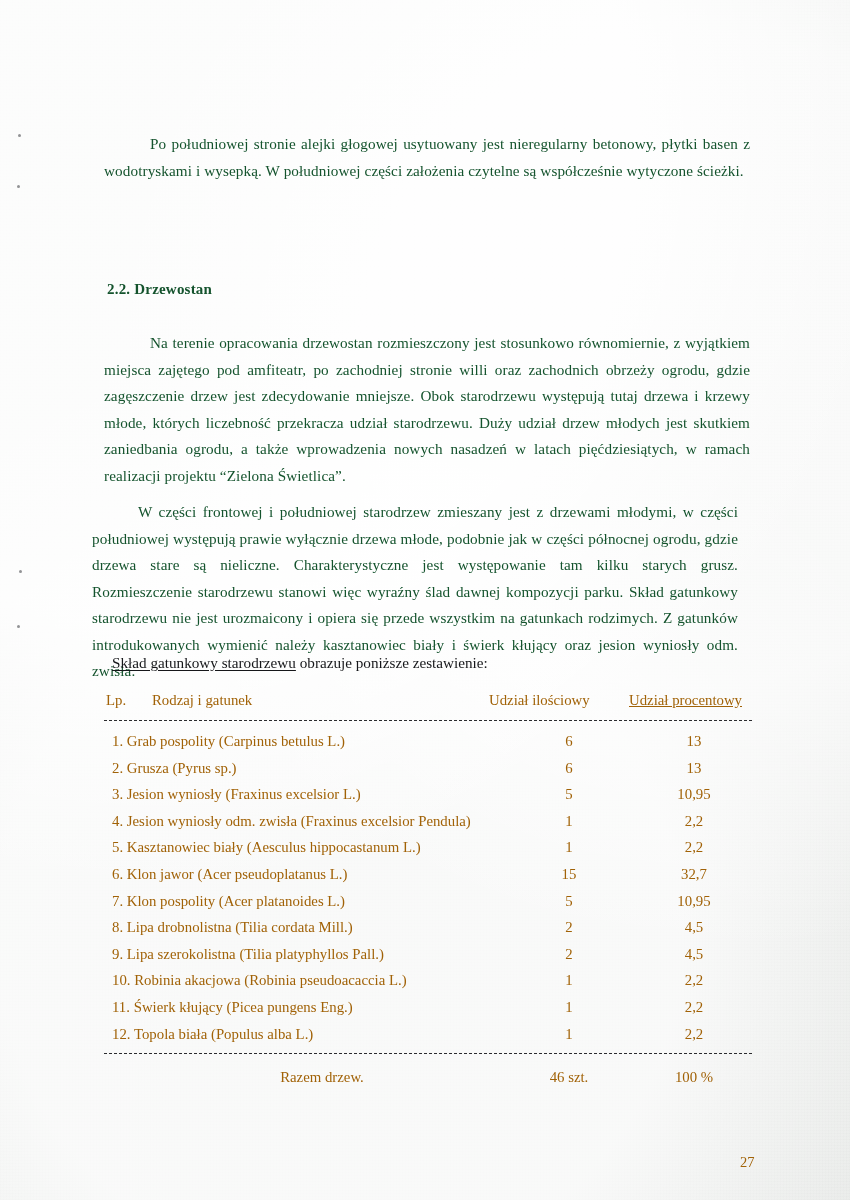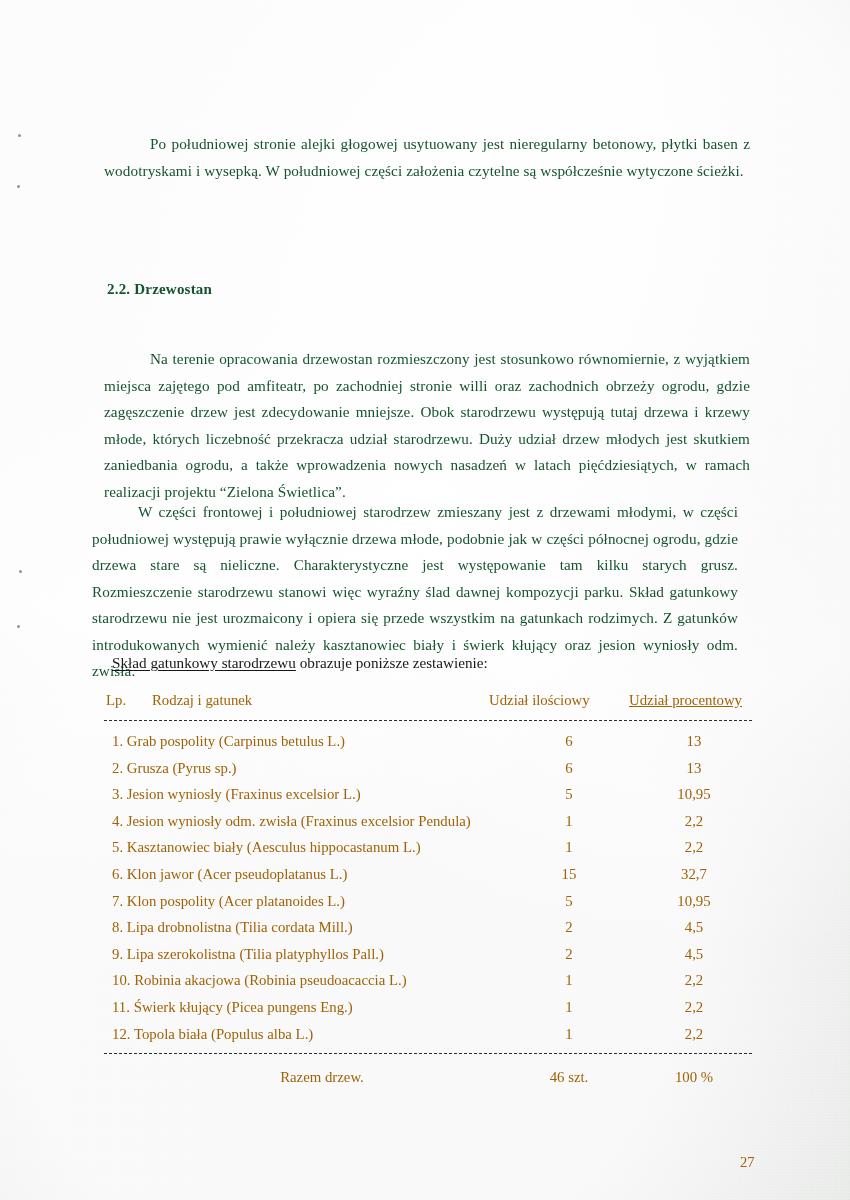--- a/index.html
+++ b/index.html
@@ -56,21 +56,21 @@
     position: absolute;
     left: 107px;
     top: 269px;
     font-size: 15px;
     letter-spacing: 0.2px;
     color: #14532d;
   }
 
   #body-para-1 {
     left: 104px;
-    top: 331px;
+    top: 315px;
     width: 646px;
   }
 
   #body-para-2 {
     left: 92px;
     top: 484px;
     width: 646px;
     margin-top: 15px;
   }
 

